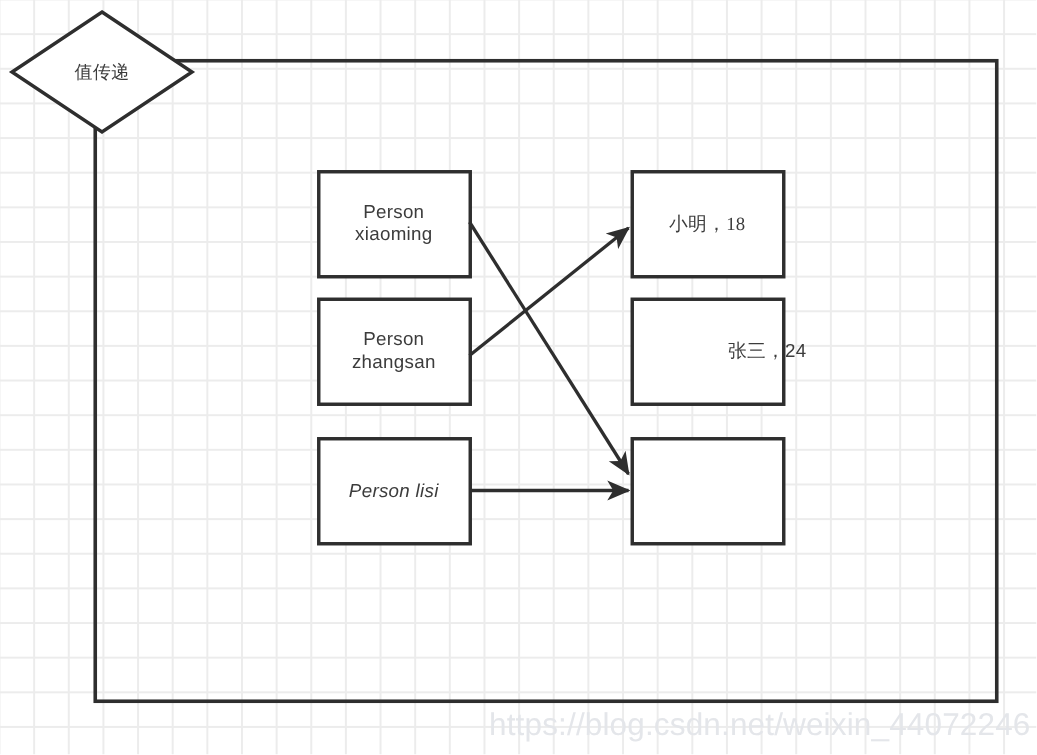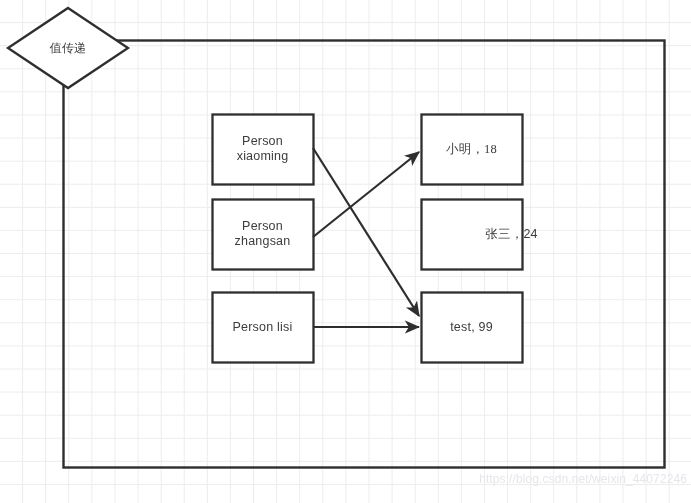--- a/index.html
+++ b/index.html
@@ -42,30 +42,30 @@
   }
   .diamond-label {
     left: 8px;
     top: 8px;
     width: 120px;
     height: 80px;
     font-size: 12px;
   }
   .box-label-1 { left: 212px; top: 114px; width: 101px; height: 70px; }
   .box-label-2 { left: 212px; top: 199px; width: 101px; height: 70px; }
-  .box-label-3 { left: 212px; top: 292px; width: 101px; height: 70px; }
+  .box-label-3 { left: 212px; top: 292px; width: 101px; height: 70px; font-style: italic; }
   .box-label-4 { left: 421px; top: 114px; width: 101px; height: 70px; font-family: Liberation Serif, serif; }
   .box-label-5 { left: 421px; top: 199px; width: 101px; height: 70px; margin-left: 40px; }
   .box-label-6 { left: 421px; top: 292px; width: 101px; height: 70px; }
   #watermark {
     position: absolute;
     right: 4px;
     top: 472px;
     color: #e4e6ea;
-    font-size: 12px;
+    font-size: 21px;
     letter-spacing: 0.1px;
     white-space: nowrap;
     pointer-events: none;
     font-family: "Liberation Sans", "DejaVu Sans", sans-serif;
   }
 </style>
 </head>
 <body>
 
 <div id="canvas">
@@ -99,17 +99,16 @@
   <div class="node-label diamond-label">值传递</div>
 
   <div class="node-label box-label-1">Person
 xiaoming</div>
   <div class="node-label box-label-2">Person
 zhangsan</div>
   <div class="node-label box-label-3">Person lisi</div>
 
   <div class="node-label box-label-4">小明，18</div>
   <div class="node-label box-label-5">张三，24</div>
-  <div class="node-label box-label-6">test, 99</div>
 
   <div id="watermark">https://blog.csdn.net/weixin_44072246</div>
 
 </div>
 
 </body></html>

